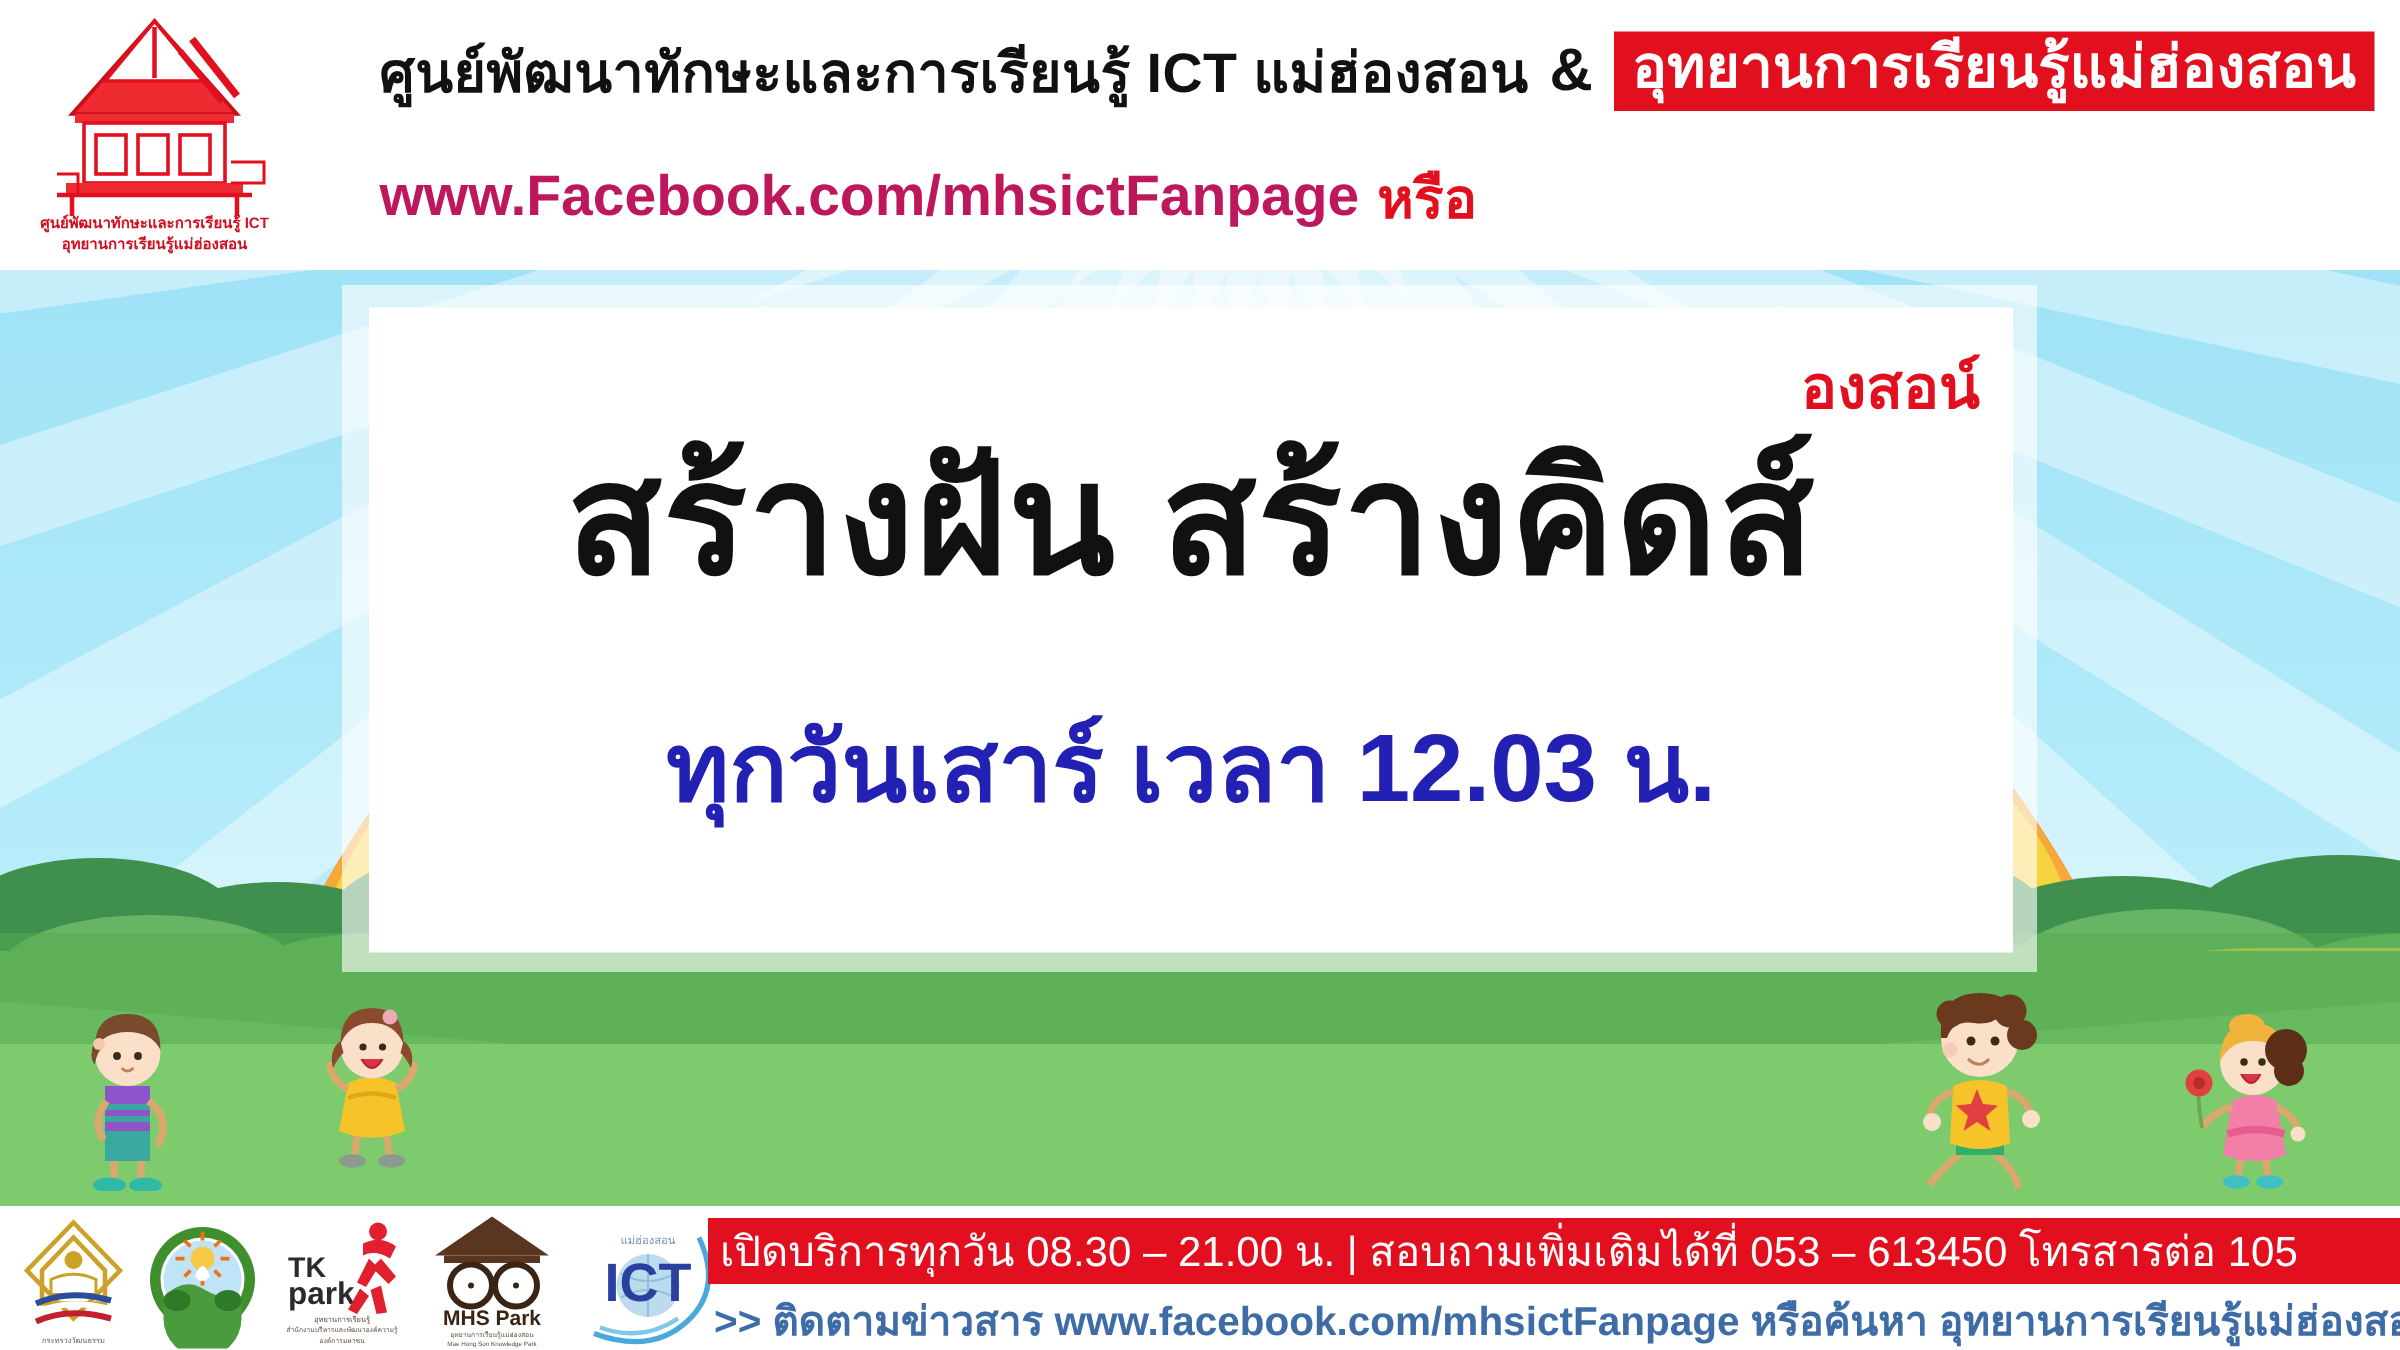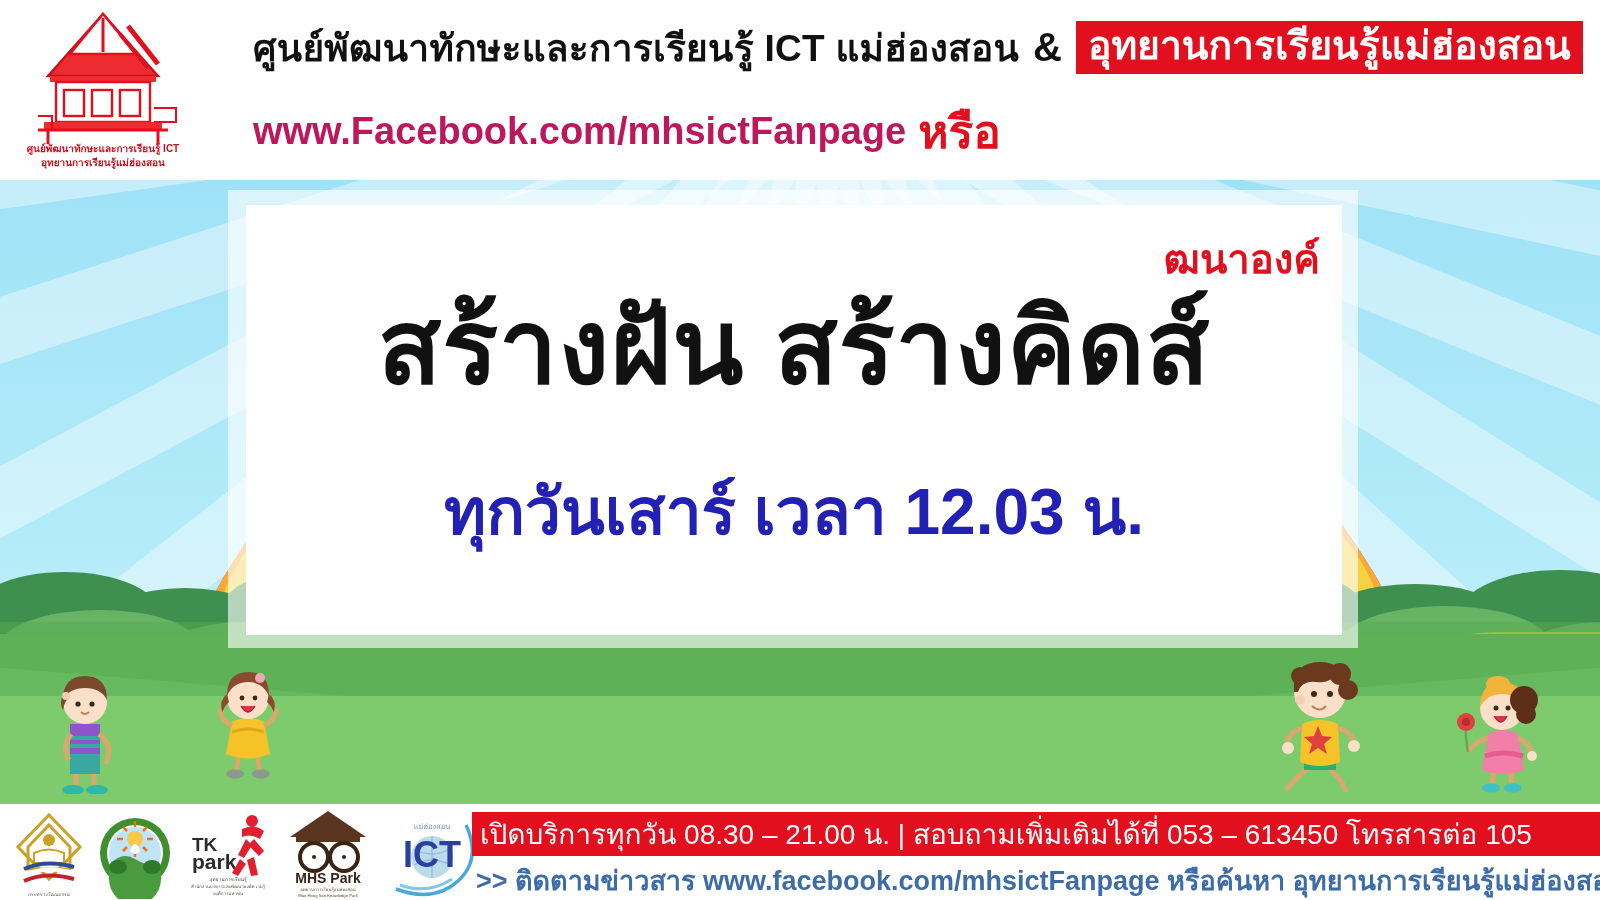--- a/index.html
+++ b/index.html
@@ -32,21 +32,21 @@
 
   .h-black {
     color:#111; font-weight:bold; font-size:37px; letter-spacing:.3px;
   }
   .h-amp { color:#111; font-weight:bold; font-size:40px; padding:0 14px; }
   .h-redbox {
     background:#e2101e; color:#ffffff; font-weight:bold; font-size:39px;
     padding:5px 12px 9px 12px; line-height:1;
   }
   .h-url { color:#be185d; font-weight:bold; font-size:38px; }
-  .h-red-word { color:#e2101e; font-weight:bold; font-size:46px; padding:0 12px; }
+  .h-red-word { color:#e2101e; font-weight:bold; font-size:37px; padding:0 12px; }
   .h-tail { color:#111; font-weight:bold; font-size:37px; }
 
   
   .scene {
     position:absolute; left:0; top:180px; width:1600px; height:624px;
     overflow:hidden; background:#8fdcf5;
   }
   .sky {
     position:absolute; inset:0;
     background:linear-gradient(#9fe2f7 0%, #b2ebf9 55%, #cdf2fb 100%);
@@ -374,21 +374,21 @@
       <ellipse cx="46" cy="20" rx="12" ry="8" fill="#f2b33d"></ellipse>
       <circle cx="44" cy="44" r="2.5" fill="#3a2a1a"></circle>
       <circle cx="56" cy="44" r="2.5" fill="#3a2a1a"></circle>
       <path d="M42 52 q7 12 13 0 z" fill="#d8344c"></path>
       <path d="M42 52 q7 12 13 0" stroke="#b02238" stroke-width="1.3" fill="none"></path>
     </svg>
   </div>
 
   <div class="panel-outer"></div>
   <div class="panel">
-    <div class="panel-online">ฒนาองค์</div>
+    <div class="panel-online">องสอน์</div>
     <div class="panel-title">สร้างฝัน สร้างคิดส์</div>
     <div class="panel-sub">ทุกวันเสาร์ เวลา 12.03 น.</div>
   </div>
 
   <div class="footer">
 
     <div class="logos">
 
       <div class="logo-slot" style="width:82px;">
         <svg width="82" height="92" viewBox="0 0 82 92">

